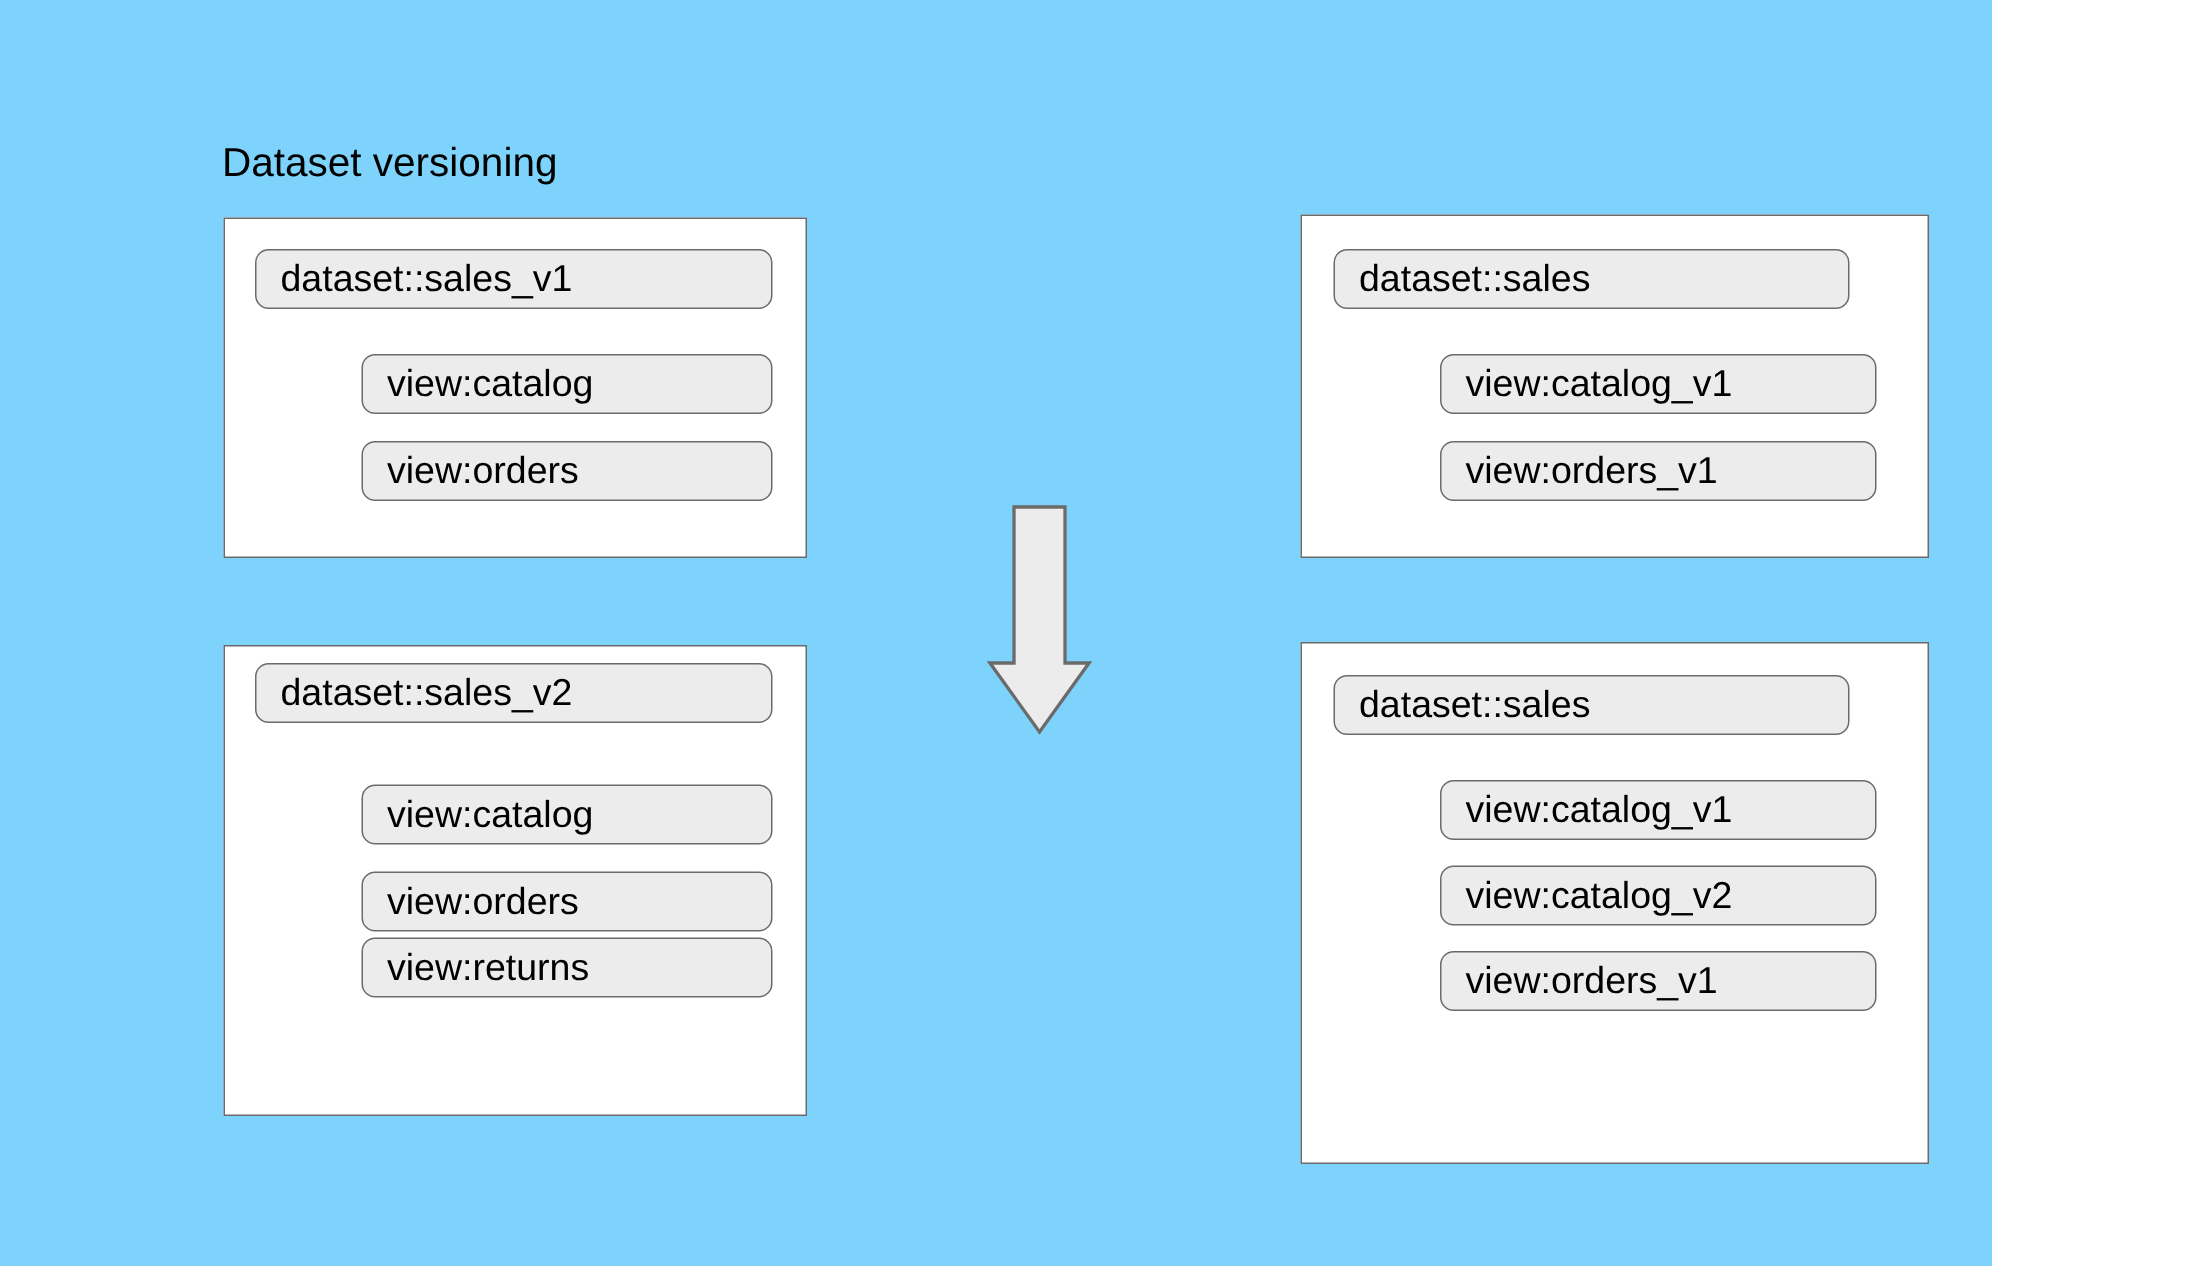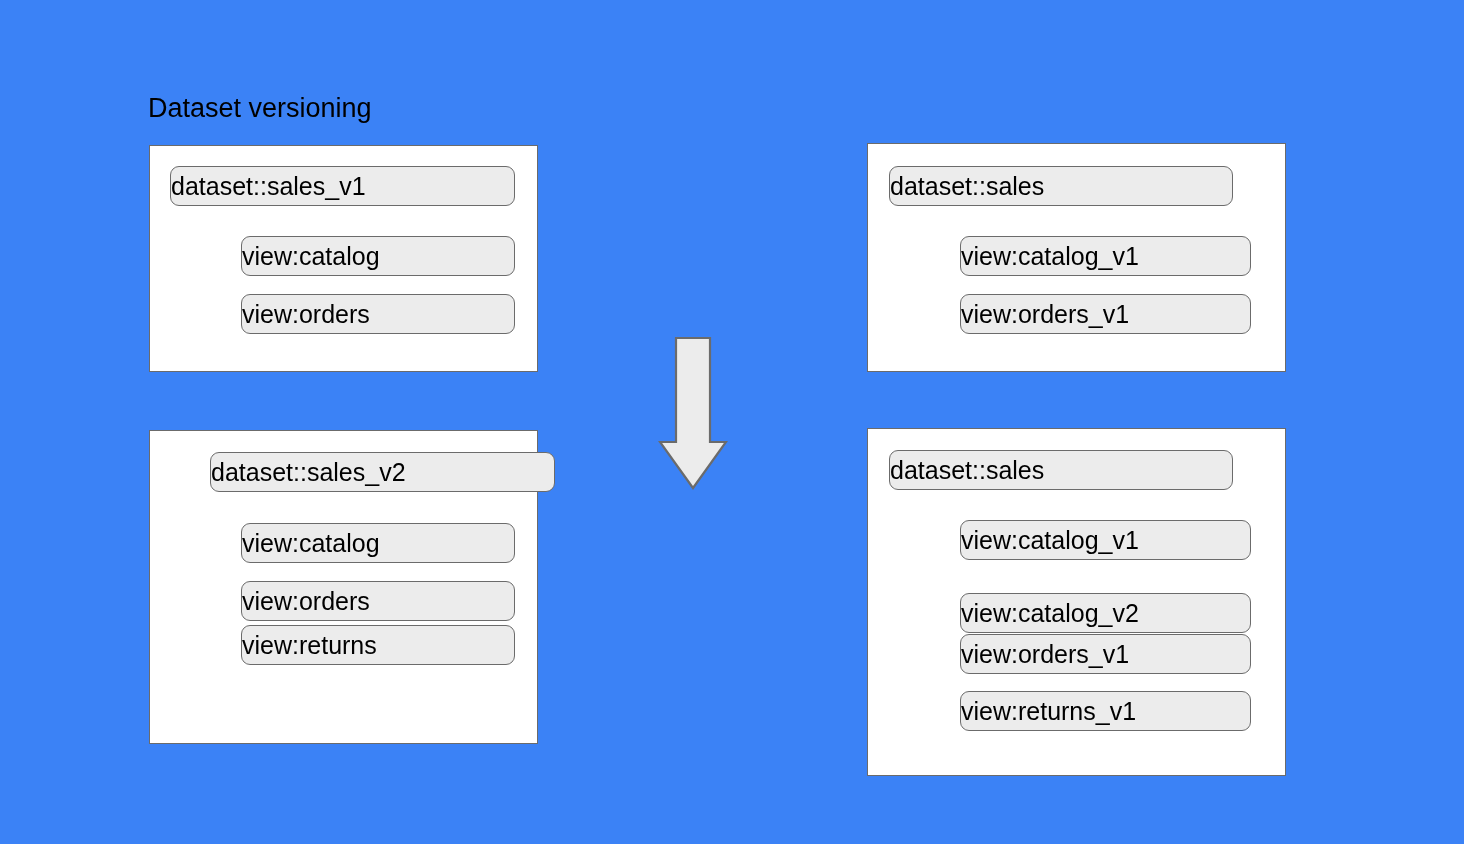--- a/index.html
+++ b/index.html
@@ -7,23 +7,23 @@
     margin: 0;
     padding: 0;
     background: #ffffff;
   }
   body {
     font-family: "Liberation Sans", sans-serif;
     color: #000000;
   }
   #canvas {
     position: relative;
-    width: 1464px;
+    width: 1328px;
     height: 844px;
-    background: #3b82f6;
+    background: #7dd3fc;
     overflow: hidden;
   }
 
   
   .col-title {
     position: absolute;
     font-size: 27px;
     line-height: 32px;
     color: #000000;
     white-space: nowrap;
@@ -51,20 +51,21 @@
     border: 1.6px solid #6b6b6b;
     border-radius: 9px;
     box-sizing: border-box;
     height: 40px;
     display: flex;
     align-items: center;
     font-size: 25px;
     line-height: 1;
     color: #000000;
     white-space: nowrap;
+    padding-left: 16px;
   }
   .pill.dataset { }
   .pill.view   { }
 
   
   .lcol .pill.dataset { left: 20px;  width: 345px; }
   .lcol .pill.view    { left: 91px;  width: 274px; }
   
   .rcol .pill.dataset { left: 21px;  width: 344px; text-align: center; }
   .rcol .pill.view    { left: 92px;  width: 291px; }
@@ -96,21 +97,21 @@
 
   <div class="col-title" id="title-left">Dataset versioning</div>
 
   <div class="group-box lcol" id="group-ds-v1">
     <div class="pill dataset" style="top: 20px;">dataset::sales_v1</div>
     <div class="pill view" style="top: 90px;">view:catalog</div>
     <div class="pill view" style="top: 148px;">view:orders</div>
   </div>
 
   <div class="group-box lcol" id="group-ds-v2">
-    <div class="pill dataset" style="top: 21px; margin-left: 40px;">dataset::sales_v2</div>
+    <div class="pill dataset" style="top: 11px;">dataset::sales_v2</div>
     <div class="pill view" style="top: 92px;">view:catalog</div>
     <div class="pill view" style="top: 150px;">view:orders</div>
     <div class="pill view" style="top: 194px;">view:returns</div>
   </div>
 
 
   <svg id="down-arrow" viewBox="0 0 70 156" xmlns="http://www.w3.org/2000/svg">
     <polygon points="18,2 52,2 52,106 68,106 35,152 2,106 18,106" fill="#ececec" stroke="#6b6b6b" stroke-width="2.2" stroke-linejoin="miter"></polygon>
   </svg>
 
@@ -118,18 +119,17 @@
 
   <div class="group-box rcol" id="group-vv-v1">
     <div class="pill dataset" style="top: 22px;">dataset::sales</div>
     <div class="pill view" style="top: 92px;">view:catalog_v1</div>
     <div class="pill view" style="top: 150px;">view:orders_v1</div>
   </div>
 
   <div class="group-box rcol" id="group-vv-v2">
     <div class="pill dataset" style="top: 21px;">dataset::sales</div>
     <div class="pill view" style="top: 91px;">view:catalog_v1</div>
-    <div class="pill view" style="top: 164px;">view:catalog_v2</div>
+    <div class="pill view" style="top: 148px;">view:catalog_v2</div>
     <div class="pill view" style="top: 205px;">view:orders_v1</div>
-    <div class="pill view" style="top: 262px;">view:returns_v1</div>
   </div>
 
 </div>
 
 </body></html>

